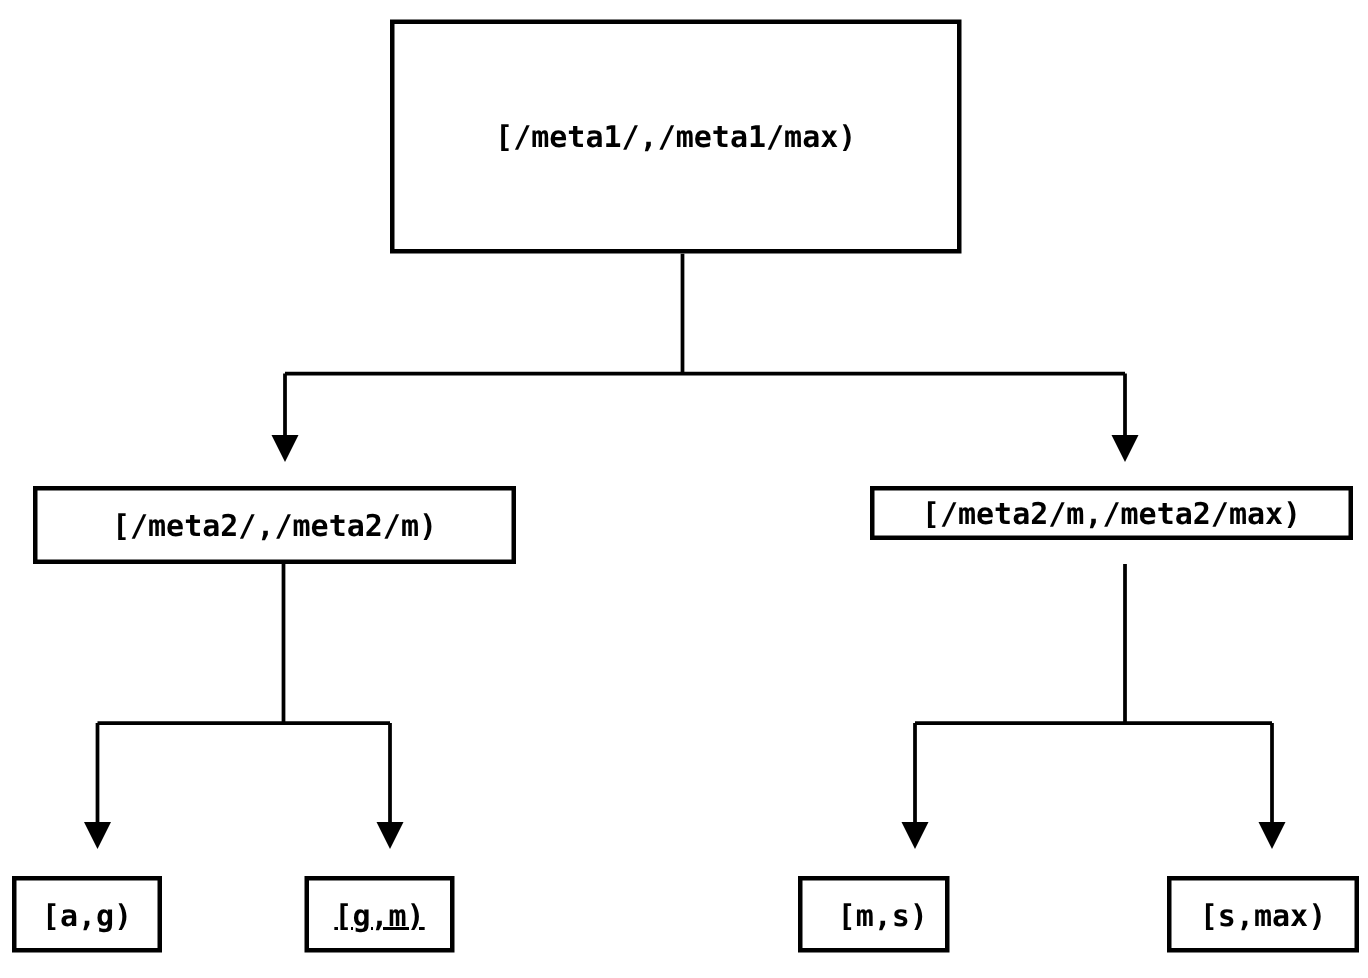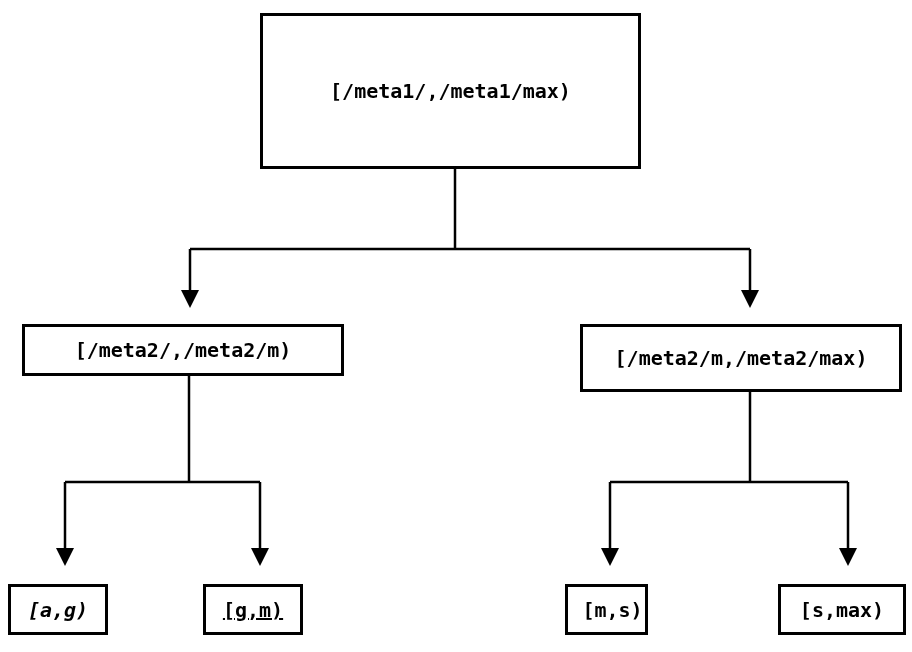--- a/index.html
+++ b/index.html
@@ -31,24 +31,24 @@
     align-items: center;
     justify-content: center;
     color: #000000;
     font-size: 20px;
     font-weight: bold;
     letter-spacing: 0;
     white-space: nowrap;
   }
   .node-root   { left: 260px; top: 13px;  width: 381px; height: 156px; }
   .node-left   { left: 22px;  top: 324px; width: 322px; height: 52px; }
-  .node-right  { left: 580px; top: 324px; width: 322px; height: 68px; }
-  .leaf-ag     { left: 8px;   top: 584px; width: 100px; height: 51px; font-style: italic; }
+  .node-right  { left: 580px; top: 324px; width: 322px; height: 36px; }
+  .leaf-ag     { left: 8px;   top: 584px; width: 100px; height: 51px; }
   .leaf-gm     { left: 203px; top: 584px; width: 100px; height: 51px; text-decoration: underline; }
-  .leaf-ms     { left: 565px; top: 584px; width: 83px; height: 51px; padding-left: 12px; }
+  .leaf-ms     { left: 532px; top: 584px; width: 101px; height: 51px; padding-left: 12px; }
   .leaf-smax   { left: 778px; top: 584px; width: 128px; height: 51px; align-items: center; }
   .edge {
     stroke: #000000;
     stroke-width: 2.5;
     fill: none;
   }
   .arrowhead {
     fill: #000000;
     stroke: none;
   }

